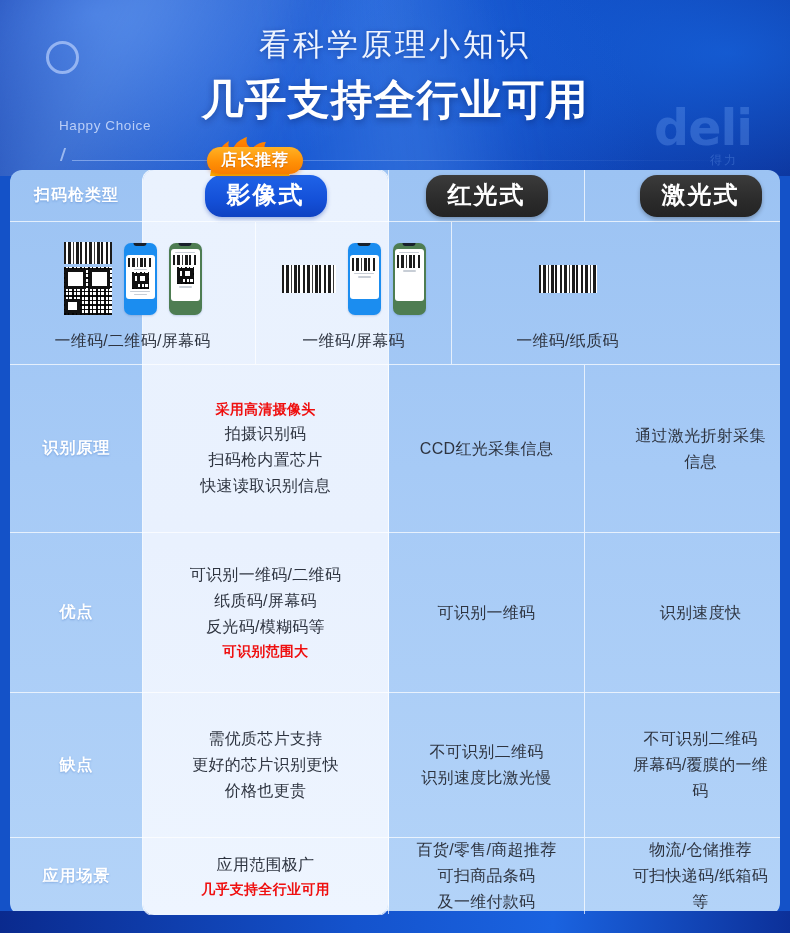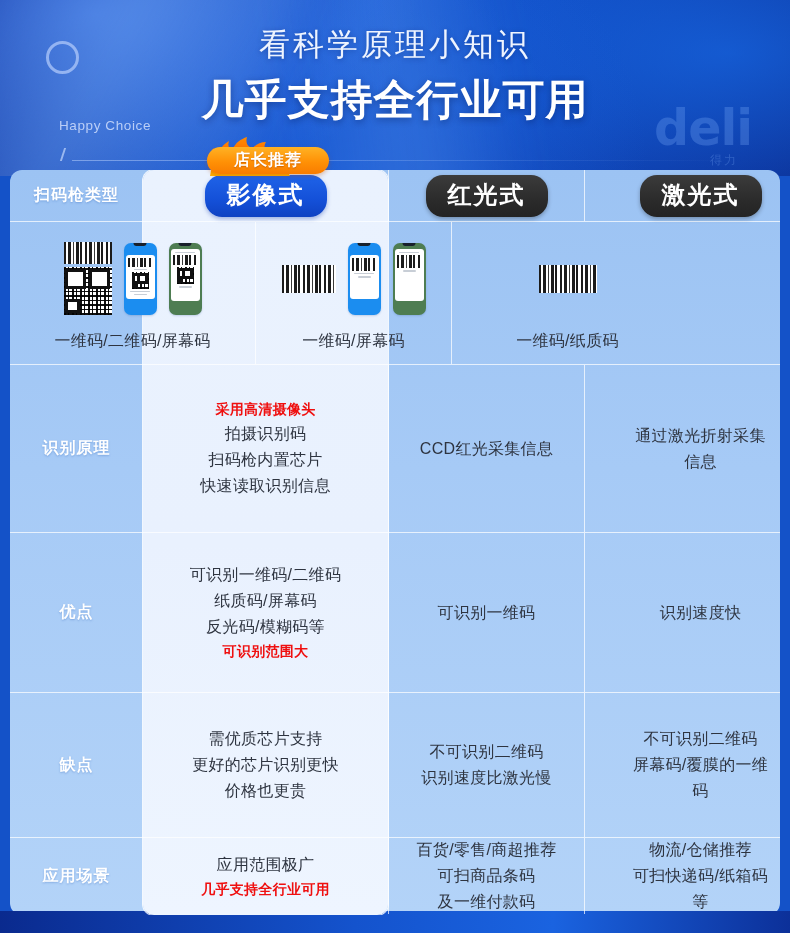--- a/index.html
+++ b/index.html
@@ -95,21 +95,21 @@
 
   
   .rec-badge {
     position: absolute; left: 198px; top: 131px;
     width: 120px; height: 48px;
     z-index: 40;
   }
   .rec-badge .flames { position: absolute; left: 0; top: 0; }
   .rec-pill {
     position: absolute; left: 9px; top: 16px;
-    width: 122px; height: 27px;
+    width: 96px; height: 27px;
     border-radius: 14px;
     background: linear-gradient(180deg, #ffb224 0%, #ff9106 55%, #f97c00 100%);
     display: flex; align-items: center; justify-content: center;
     box-shadow: 0 2px 4px rgba(180,70,0,.32);
   }
   .rec-pill span {
     font-size: 16px; font-weight: 700; color: #fff;
     letter-spacing: 1px;
     text-shadow: 0 1px 1px rgba(170,70,0,.5);
   }

